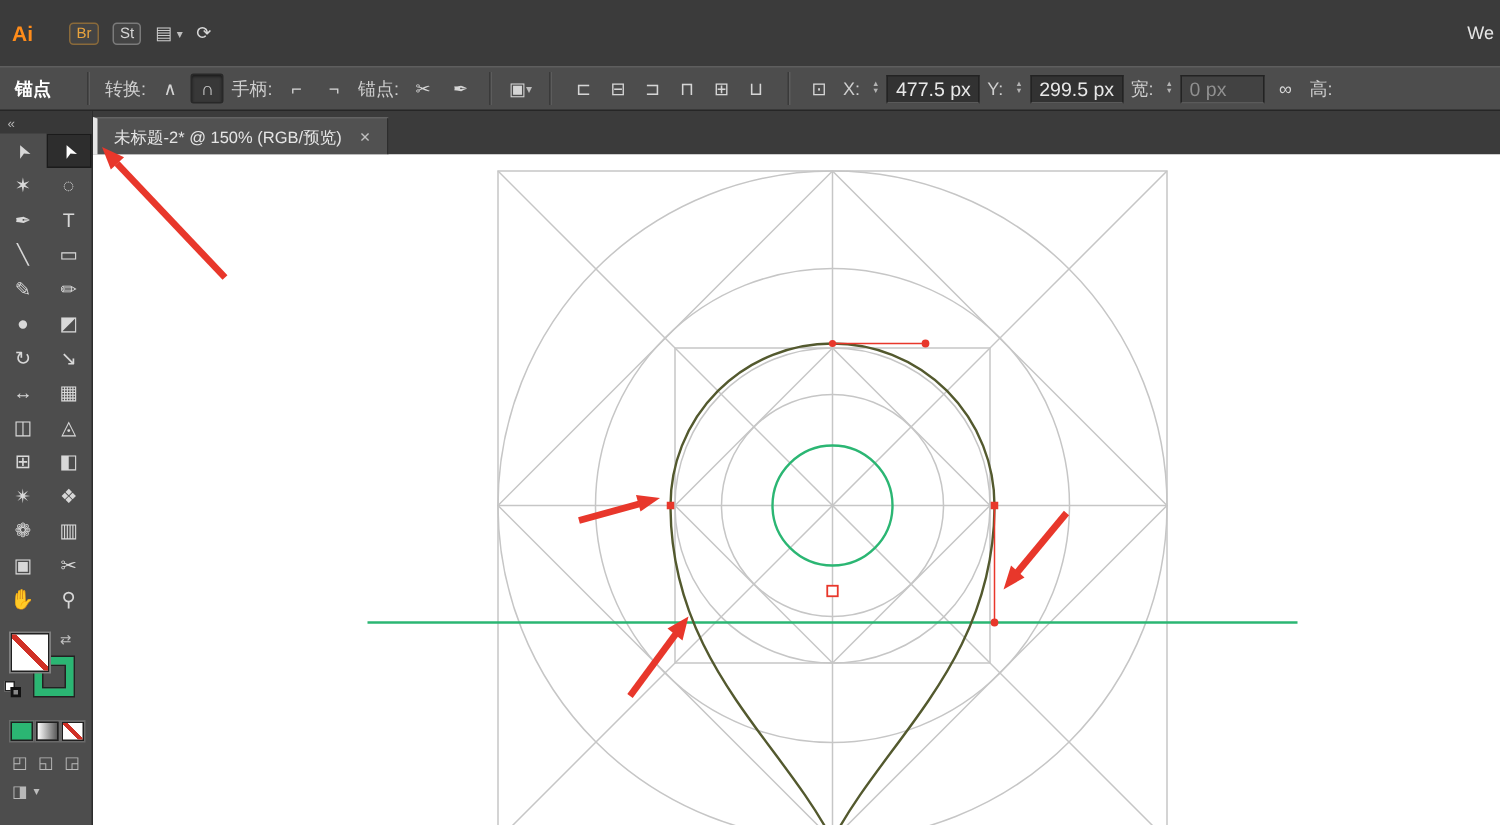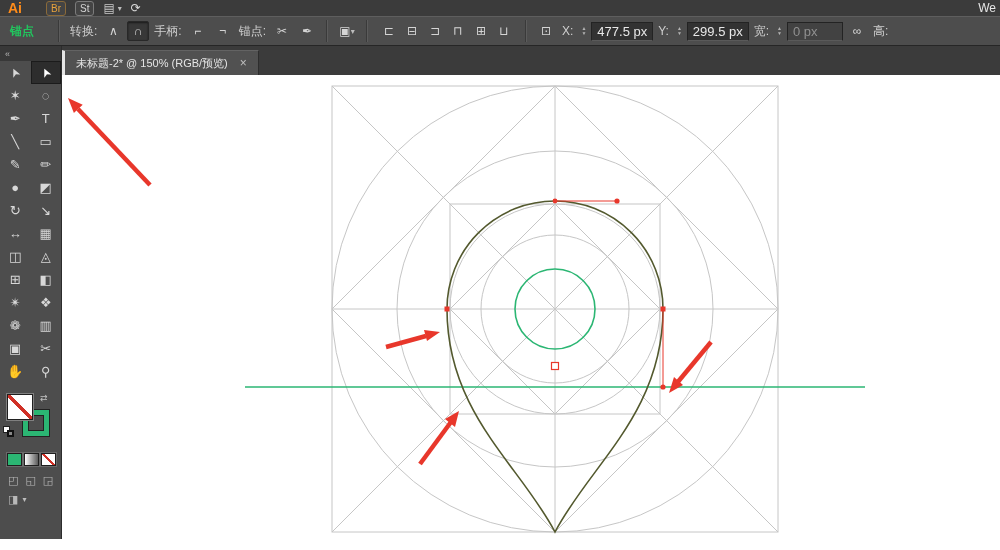--- a/index.html
+++ b/index.html
@@ -1,36 +1,36 @@
 <!DOCTYPE html>
 <html style="--green: #2bb673; --olive: #53592e; --red: #e8372b; --guide: #c6c6c6; --bar_dark: #3b3b3b; --bar_mid: #4d4d4d; --orange: #ff8c1a;"><head>
 <meta charset="utf-8">
 <style>
   * { margin:0; padding:0; box-sizing:border-box; }
   html,body { width:1000px; height:550px; overflow:hidden;
     font-family:"Liberation Sans","DejaVu Sans",sans-serif; background:#fff; }
   #app { position:relative; width:1000px; height:550px; }
 
   
-  .menubar { height:16px; background:var(--bar_dark); display:flex; align-items:center;
+  .menubar { height:44px; background:var(--bar_dark); display:flex; align-items:center;
     color:#d8d8d8; font-size:12px; }
   .ai-logo { color:var(--orange); font-weight:bold; font-size:14px; padding:0 10px 0 8px; }
   .menus { display:flex; align-items:center; height:100%; }
   .menu-item { padding:0 8px; line-height:27px; cursor:default; }
   .mb-right { margin-left:14px; display:flex; align-items:center; gap:9px; }
   .badge { border:1px solid #7b7b7b; border-radius:3px; font-size:10px; padding:1px 4px; color:#d5d5d5; background:#444; }
   .badge.br { color:#e8a33d; border-color:#8a6a3a; }
   .ws { display:flex; align-items:center; gap:3px; color:#c9c9c9; }
   .mb-fartext { margin-left:auto; padding-right:4px; color:#e6e6e6; }
 
   
   .controlbar { height:30px; background:var(--bar_mid); border-top:1px solid #5e5e5e;
     border-bottom:1px solid #262626; display:flex; align-items:center; font-size:12px;
     color:#cfcfcf; padding:0 5px; gap:3px; white-space:nowrap; overflow:hidden; }
-  .anchor-well { font-weight:bold; padding:0 16px 0 5px; color:#22c55e; }
+  .anchor-well { font-weight:bold; padding:0 16px 0 5px; color:#ffffff; }
   .sep { width:0; height:22px; border-left:1px solid #3a3a3a; border-right:1px solid #5c5c5c; margin:0 5px; }
   .cb-label { padding:0 2px; }
   .cb-btn { width:22px; height:20px; display:flex; align-items:center; justify-content:center;
     border:1px solid transparent; border-radius:2px; font-size:12px; color:#d5d5d5; }
   .cb-btn.pressed { background:#383838; border-color:#282828; box-shadow:inset 0 1px 2px rgba(0,0,0,.55); }
   .spin { display:flex; flex-direction:column; font-size:5px; line-height:5px; color:#b3b3b3; margin:0 2px 0 3px; }
   .field { background:#323232; border:1px solid #232323; border-bottom-color:#5a5a5a;
     color:#e8e8e8; font-size:13px; height:19px; display:flex; align-items:center;
     padding:0 5px; min-width:56px; }
   .field.disabled { color:#909090; background:#424242; }

